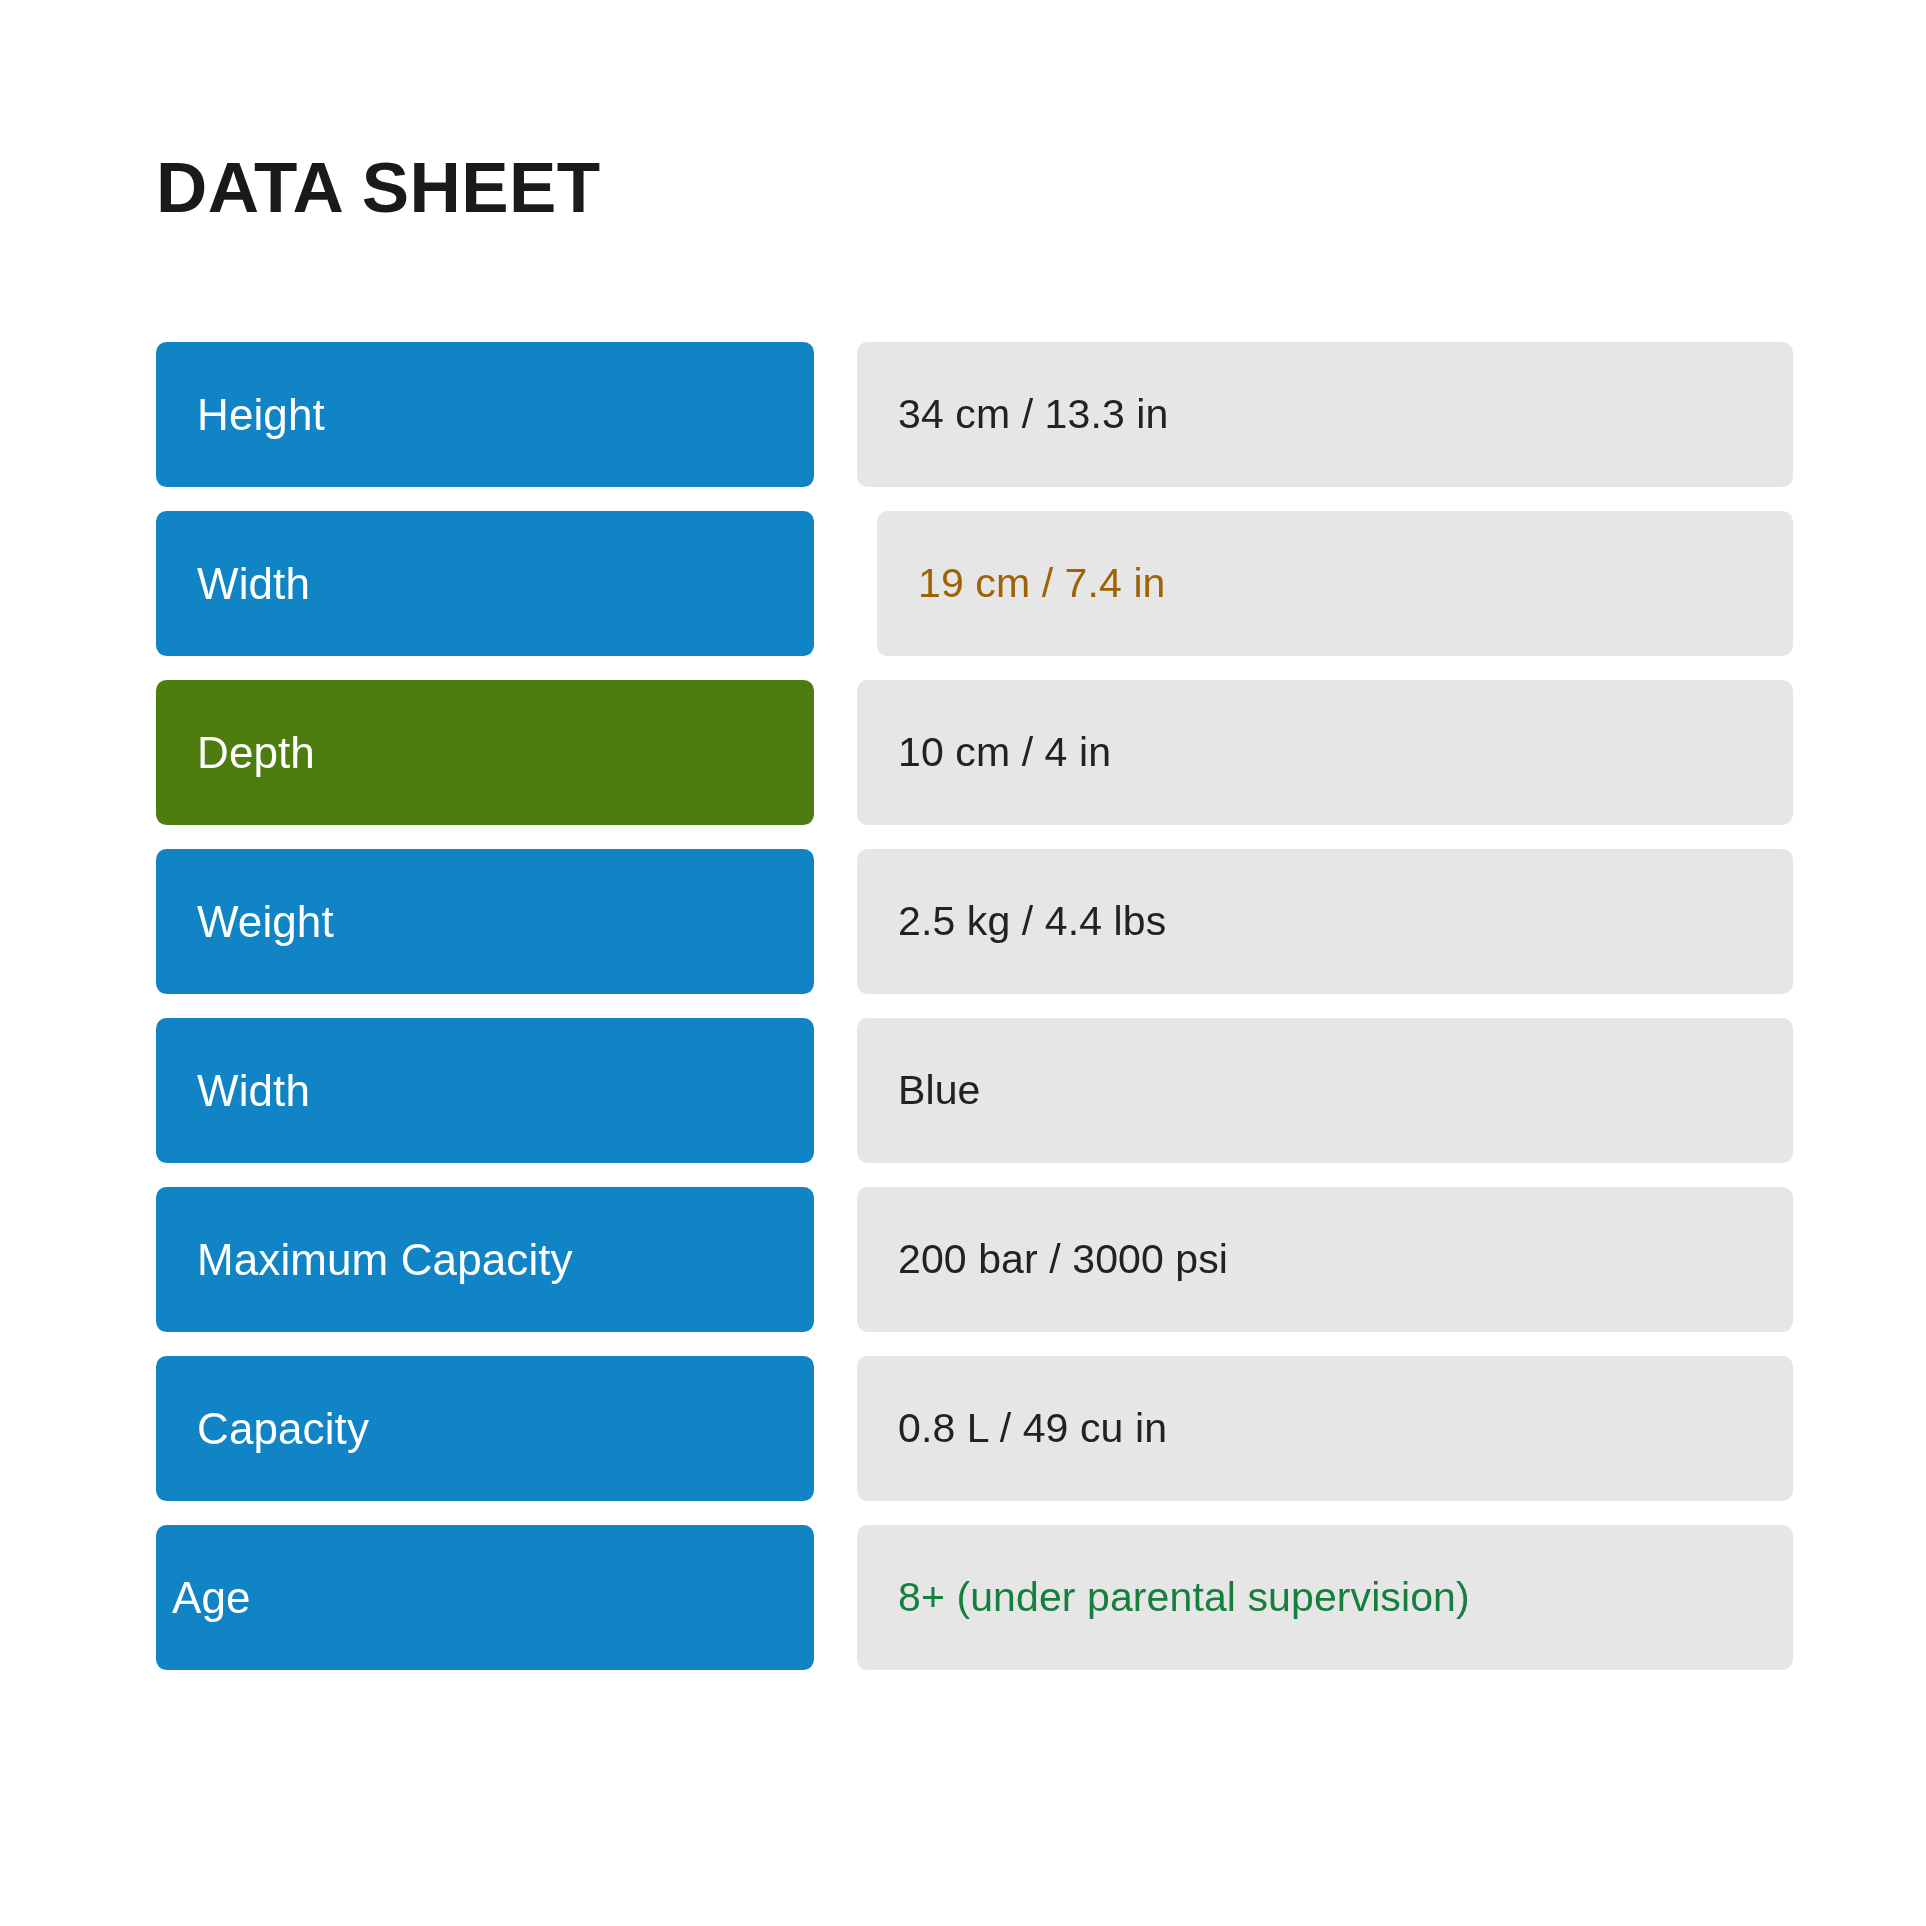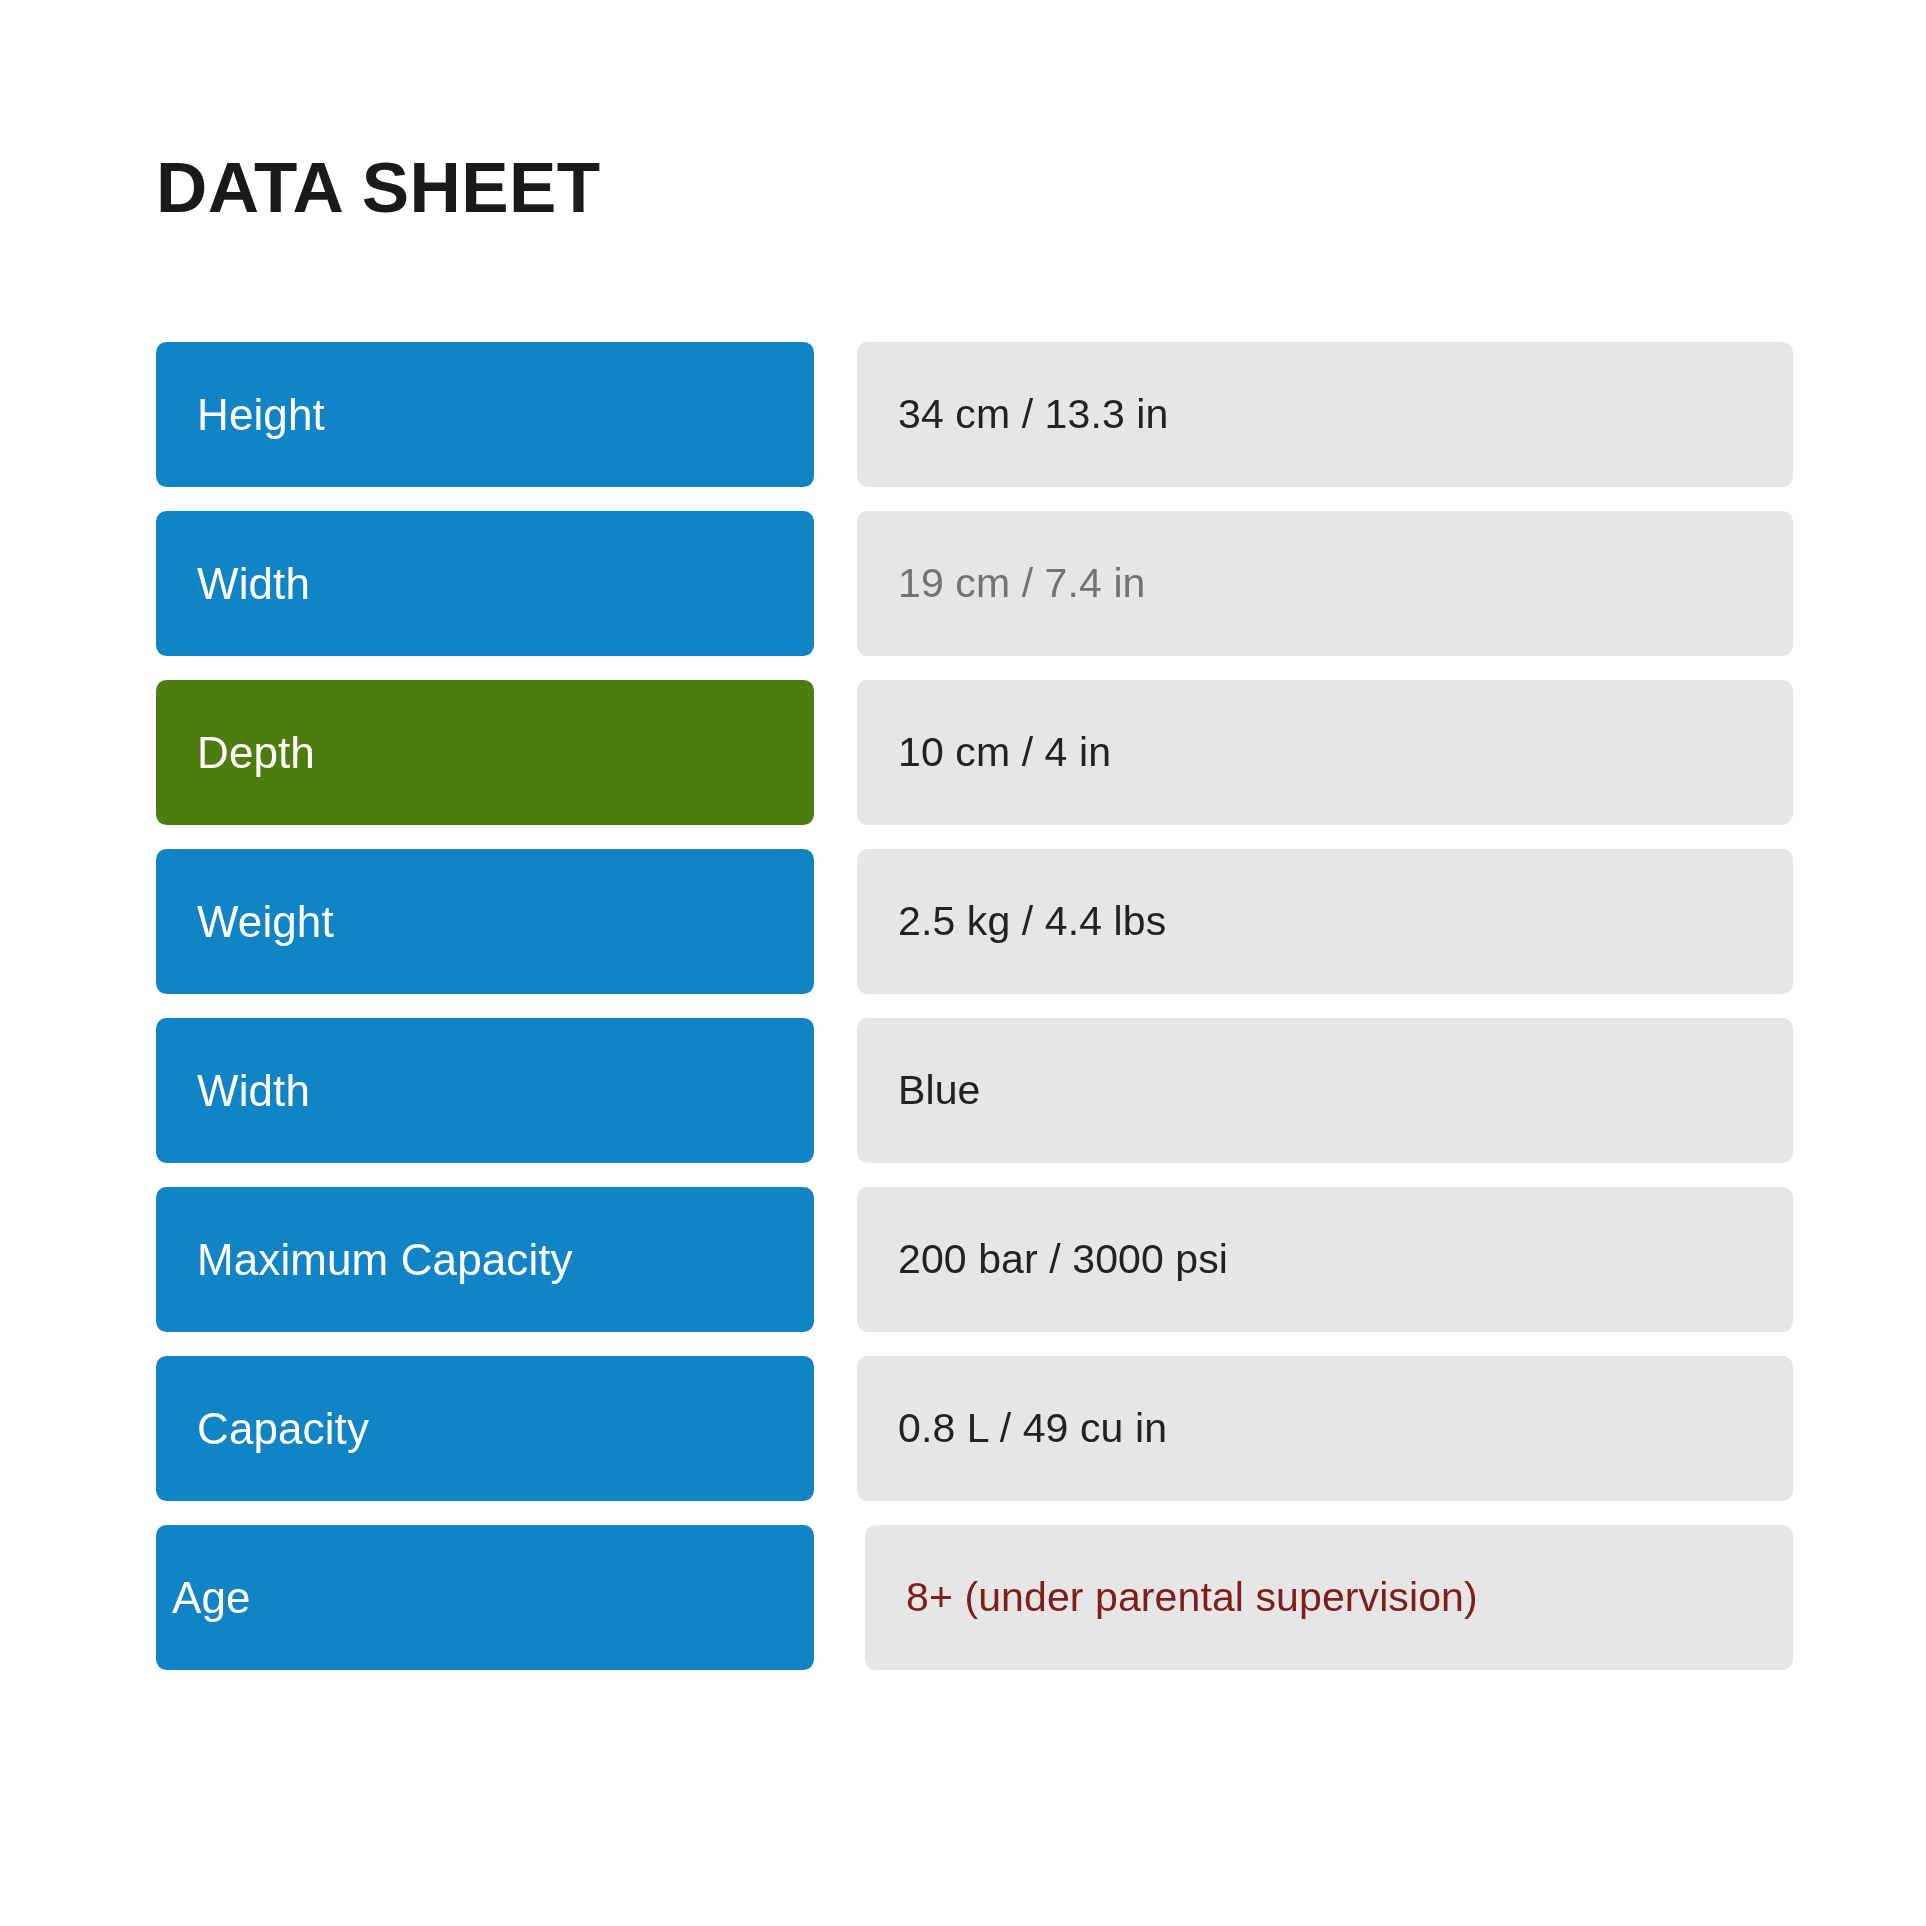--- a/index.html
+++ b/index.html
@@ -72,21 +72,21 @@
 
   <div class="spec-table">
 
     <div class="spec-row">
       <div class="spec-label" style="background: rgb(16, 132, 196); color: rgb(255, 255, 255);">Height</div>
       <div class="spec-value" style="background: rgb(230, 230, 230); color: rgb(34, 34, 34);">34 cm / 13.3 in</div>
     </div>
 
     <div class="spec-row">
       <div class="spec-label" style="background: rgb(16, 132, 196); color: rgb(255, 255, 255);">Width</div>
-      <div class="spec-value" style="background: rgb(230, 230, 230); color: #737373;">19 cm / 7.4 in</div>
+      <div class="spec-value" style="background: rgb(230, 230, 230); color: #a16207; margin-left: 20px;">19 cm / 7.4 in</div>
     </div>
 
     <div class="spec-row">
       <div class="spec-label" style="background: #4d7c0f; color: rgb(255, 255, 255);">Depth</div>
       <div class="spec-value" style="background: rgb(230, 230, 230); color: rgb(34, 34, 34);">10 cm / 4 in</div>
     </div>
 
     <div class="spec-row">
       <div class="spec-label" style="background: rgb(16, 132, 196); color: rgb(255, 255, 255);">Weight</div>
       <div class="spec-value" style="background: rgb(230, 230, 230); color: rgb(34, 34, 34);">2.5 kg / 4.4 lbs</div>
@@ -102,18 +102,18 @@
       <div class="spec-value" style="background: rgb(230, 230, 230); color: rgb(34, 34, 34);">200 bar / 3000 psi</div>
     </div>
 
     <div class="spec-row">
       <div class="spec-label" style="background: rgb(16, 132, 196); color: rgb(255, 255, 255);">Capacity</div>
       <div class="spec-value" style="background: rgb(230, 230, 230); color: rgb(34, 34, 34);">0.8 L / 49 cu in</div>
     </div>
 
     <div class="spec-row">
       <div class="spec-label" style="background: rgb(16, 132, 196); color: rgb(255, 255, 255); padding-left: 16px;">Age</div>
-      <div class="spec-value" style="background: rgb(230, 230, 230); color: #7f1d1d; margin-left: 8px;">8+ (under parental supervision)</div>
+      <div class="spec-value" style="background: rgb(230, 230, 230); color: #15803d;">8+ (under parental supervision)</div>
     </div>
 
   </div>
 </div>
 
 
 </body></html>

